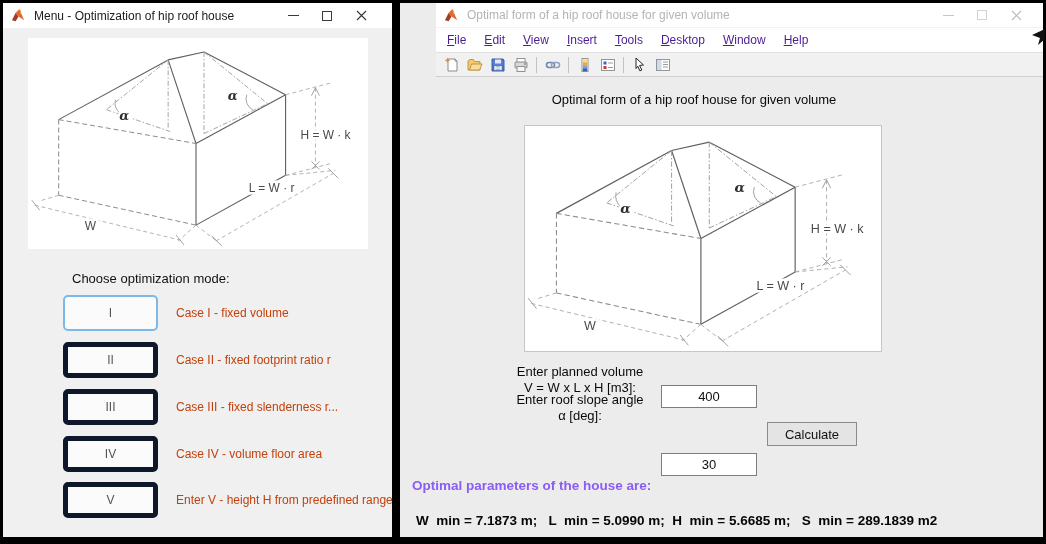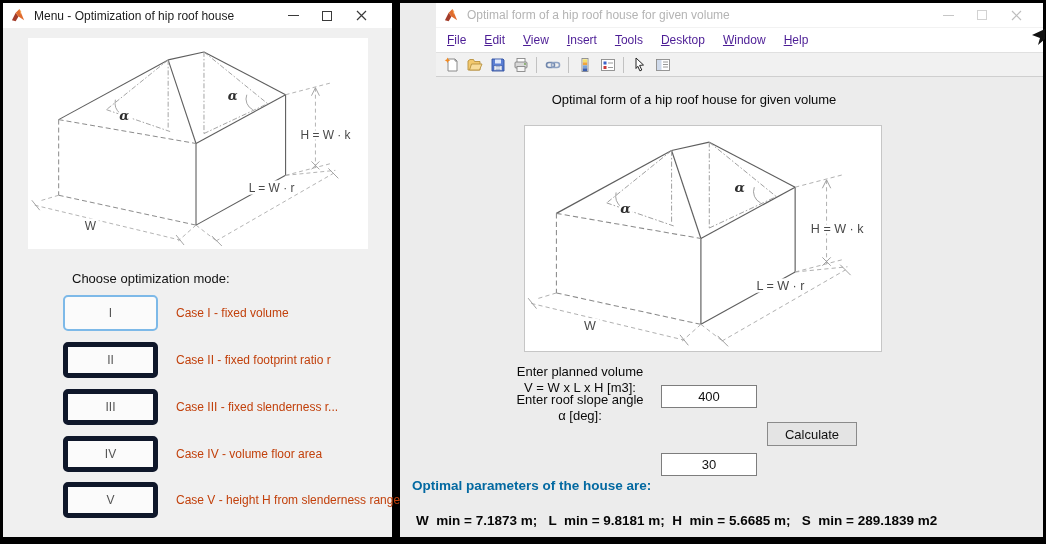--- a/index.html
+++ b/index.html
@@ -64,21 +64,21 @@
     position:absolute; width:96px; height:23px; border:1px solid #7d7d7d; background:#fff;
     text-align:center; font-size:13px; font-family:"Liberation Sans",sans-serif; color:#111;
   }
   .vol-input { left:261px; top:382px; }
   .ang-input { left:261px; top:419px;margin-top:31px; }
   .calc-btn {
     position:absolute; left:367px; top:419px; width:90px; height:24px;
     background:#e4e4e4; border:1px solid #8a8a8a; font-size:13px; color:#111;
     font-family:Liberation Sans, sans-serif; cursor:pointer;
   }
-  .res-heading { position:absolute; left:12px; top:475px; font-size:13.5px; font-weight:bold; color:#0369a1; }
+  .res-heading { position:absolute; left:12px; top:475px; font-size:13.5px; font-weight:bold; color:#8b5cf6; }
   .res-line { position:absolute; left:16px; top:510px; font-size:13.5px; font-weight:bold; color:#060606; white-space:pre; }
 
   
   .house { width:100%; height:100%; display:block; }
   .house .solid { stroke:#5e5e5e; stroke-width:1.1; fill:none; }
   .house .dashed { stroke:#8a8a8a; stroke-width:1; fill:none; stroke-dasharray:5,3; }
   .house .inner { stroke:#9a9a9a; stroke-width:0.9; fill:none; stroke-dasharray:5,2,1.5,2; }
   .house .dim { stroke:#ababab; stroke-width:0.9; fill:none; stroke-dasharray:4,3; }
   .house .tick { stroke:#9a9a9a; stroke-width:0.9; fill:none; }
   .house text { fill:#4a4a4a; font-family:"Liberation Sans",sans-serif; font-size:12px;
@@ -175,21 +175,21 @@
   <div class="mode-row" style="top:386px;align-items:center;">
     <button class="mode-btn">III</button>
     <span class="mode-label">Case III - fixed slenderness r...</span>
   </div>
   <div class="mode-row" style="top:433px;">
     <button class="mode-btn">IV</button>
     <span class="mode-label">Case IV - volume floor area</span>
   </div>
   <div class="mode-row" style="top:479px;">
     <button class="mode-btn">V</button>
-    <span class="mode-label">Case V - height H from slenderness range</span>
+    <span class="mode-label">Enter V - height H from predefined range</span>
   </div>
 </div>
 
 <div class="window win-right">
   <div class="titlebar">
     <svg class="app-icon" viewBox="0 0 16 16">
       <polygon points="1,13 5,5 8,9 5,14" fill="#a33c2a"></polygon>
       <polygon points="5,5 9,1 14,13 8,9" fill="#e06b2d"></polygon>
       <polygon points="9,1 11,4 10,7" fill="#f2a054"></polygon>
     </svg>
@@ -342,18 +342,18 @@
 
   <div class="field-label ang-label">
     <div>Enter roof slope angle</div>
     <div>α [deg]:</div>
   </div>
   <input class="text-input ang-input" value="30" style="">
 
   <button class="calc-btn">Calculate</button>
 
   <div class="res-heading">Optimal parameters of the house are:</div>
-  <div class="res-line">W  min = 7.1873 m;   L  min = 9.8181 m;  H  min = 5.6685 m;   S  min = 289.1839 m2</div>
+  <div class="res-line">W  min = 7.1873 m;   L  min = 5.0990 m;  H  min = 5.6685 m;   S  min = 289.1839 m2</div>
 </div>
 
 <svg class="mouse-cursor" viewBox="0 0 14 16">
   <path d="M13,0 L0,6 L8,9 L6,16 L13,10 Z" fill="#111"></path>
 </svg>
 
 </body></html>

